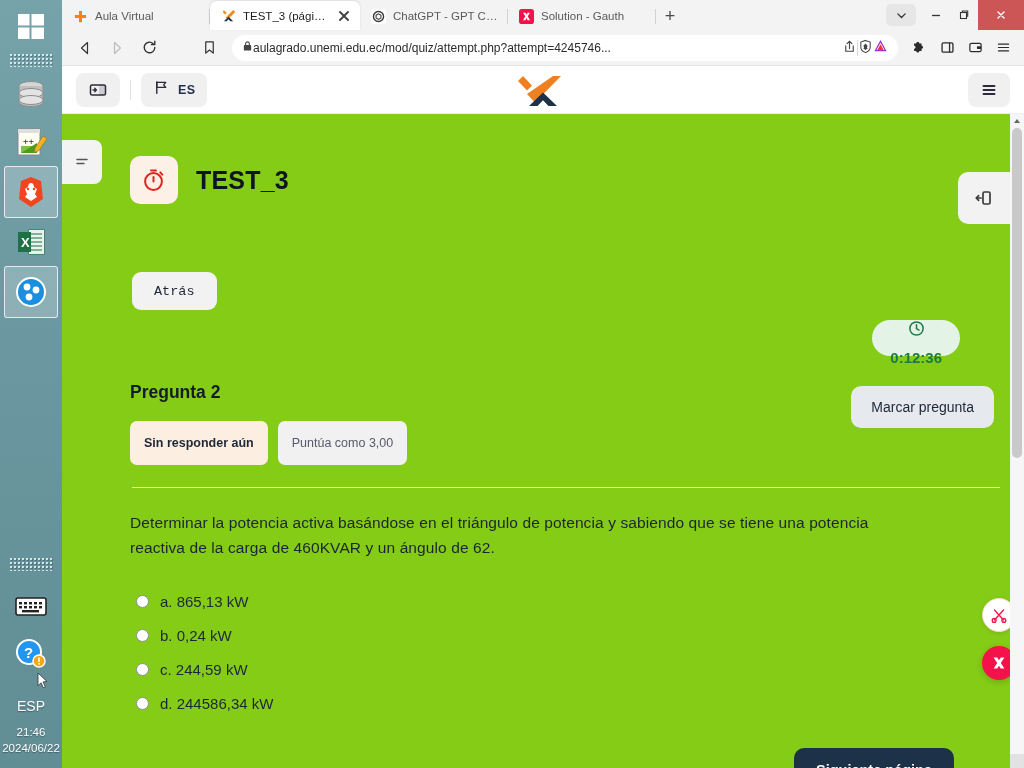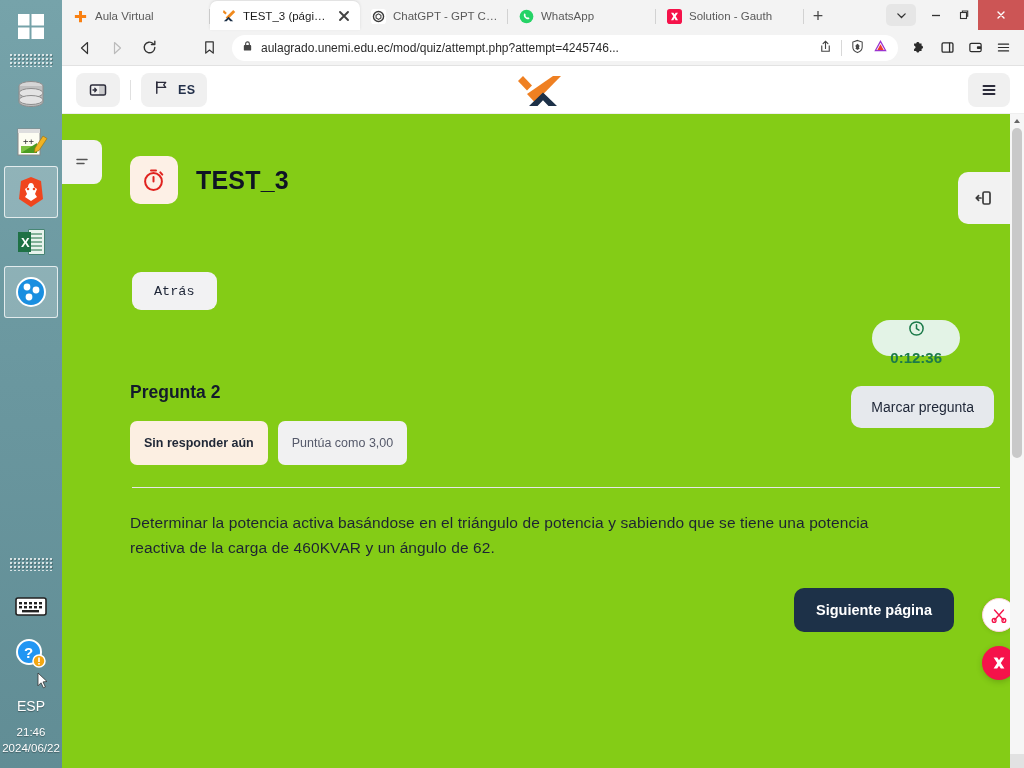--- a/index.html
+++ b/index.html
@@ -83,21 +83,21 @@
   .wc.close { width: 46px; background: #cc5555; color: #fff; font-size: 13px; }
 
   
   .navbar {
     height: 36px; background: #f3f3f3; display: flex; align-items: center; gap: 2px;
     padding: 0 8px; border-bottom: 1px solid #e2e2e2;
   }
   .navbtn { width: 30px; height: 28px; display: flex; align-items: center; justify-content: center; }
   .urlbox {
     flex: 1; height: 26px; background: #ffffff; border-radius: 13px;
-    display: flex; align-items: center; gap: 8px; padding: 0 10px; margin: 0 6px;
+    display: flex; align-items: center; padding: 0 10px; margin: 0 6px;
     font-size: 12px; color: #2b2b2b; min-width: 0;
   }
   .urltext { flex: 1; white-space: nowrap; overflow: hidden; text-overflow: ellipsis; }
   .url-sep { width: 1px; height: 16px; background: #d8d8d8; }
   .toolbtn { width: 26px; height: 26px; display: flex; align-items: center; justify-content: center; }
 
   
   .page { position: relative; width: 962px; height: 702px; background: #fff; overflow: hidden; }
   .moodle-header {
     height: 48px; background: #fff; display: flex; align-items: center;
@@ -335,29 +335,20 @@
       <span class="tab-fav">
         <svg width="15" height="15" viewBox="0 0 16 16">
               <rect width="16" height="16" rx="3" fill="#fff"></rect>
               <circle cx="8" cy="8" r="5.4" fill="none" stroke="#3b3b3b" stroke-width="1.5"></circle>
               <path d="M5.4 6.6l2.6-1.5 2.6 1.5v3l-2.6 1.5-2.6-1.5z" fill="none" stroke="#3b3b3b" stroke-width="1.1"></path>
             </svg>
       </span>
       <span class="tab-title">ChatGPT - GPT Chat </span>
     </div>
 
-    <div class="tab inactive">
-      <span class="tab-fav">
-        <svg width="15" height="15" viewBox="0 0 16 16">
-              <circle cx="8" cy="8" r="7.3" fill="#25d366"></circle>
-              <path d="M5.4 5.2c.4-.5 1.1-.3 1.3.1l.5 1c.1.3 0 .5-.2.7l-.3.3c.4.9 1.1 1.6 2 2l.3-.4c.2-.2.5-.3.7-.1l1 .5c.4.2.6.9.1 1.3-1.1.9-3 .2-4.2-1-1.2-1.2-2-3.2-1.2-4.4z" fill="#fff"></path>
-            </svg>
-      </span>
-      <span class="tab-title">WhatsApp</span>
-    </div>
 
     <div class="tab inactive">
       <span class="tab-fav">
         <svg width="15" height="15" viewBox="0 0 16 16">
               <rect width="16" height="16" rx="3" fill="#f5124a"></rect>
               <path d="M4.3 4h2.5L8 5.9 9.2 4h2.5L9.3 7.6l2.4 4.4H9.2L8 9.6 6.8 12H4.3l2.4-4.4z" fill="#fff"></path>
             </svg>
       </span>
       <span class="tab-title">Solution - Gauth</span>
     </div>
@@ -544,20 +535,38 @@
               <span class="badge badge-grade">Puntúa como 3,00</span>
             </div>
           </div>
           <button class="btn btn-mark">Marcar pregunta</button>
         </div>
 
         <div class="divider"></div>
 
         <div class="q-text">Determinar la potencia activa basándose en el triángulo de potencia y sabiendo que se tiene una potencia reactiva de la carga de 460KVAR y un ángulo de 62.</div>
 
+        <div class="options">
+          <label class="option">
+            <span class="radio"></span>
+            <span class="opt-label">a. 865,13 kW</span>
+          </label>
+          <label class="option">
+            <span class="radio"></span>
+            <span class="opt-label">b. 0,24 kW</span>
+          </label>
+          <label class="option">
+            <span class="radio"></span>
+            <span class="opt-label">c. 244,59 kW</span>
+          </label>
+          <label class="option">
+            <span class="radio"></span>
+            <span class="opt-label">d. 244586,34 kW</span>
+          </label>
+        </div>
 
         <div class="footer-row">
           <button class="btn btn-next">Siguiente página</button>
         </div>
       </div>
 
       <div class="fw-right-panel">
         <svg width="22" height="22" viewBox="0 0 22 22">
           <rect x="10" y="5" width="7" height="12" rx="1.4" fill="none" stroke="#3b3b3b" stroke-width="1.7"></rect>
           <path d="M8 11H3.5M5.6 8.6L3.2 11l2.4 2.4" fill="none" stroke="#3b3b3b" stroke-width="1.7" stroke-linecap="round" stroke-linejoin="round"></path>

